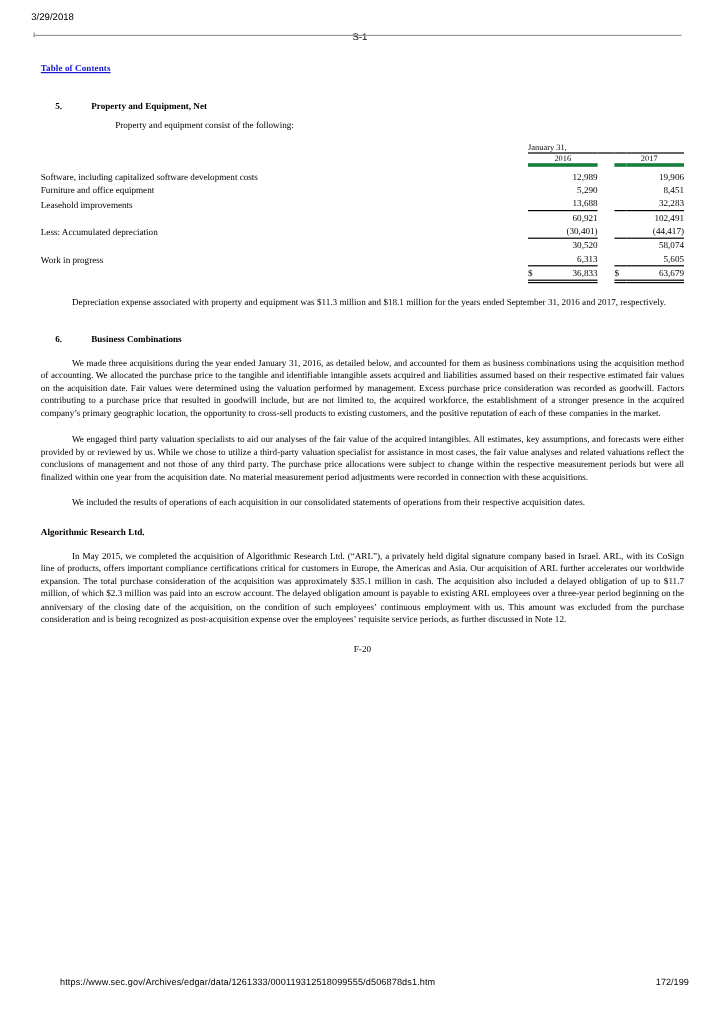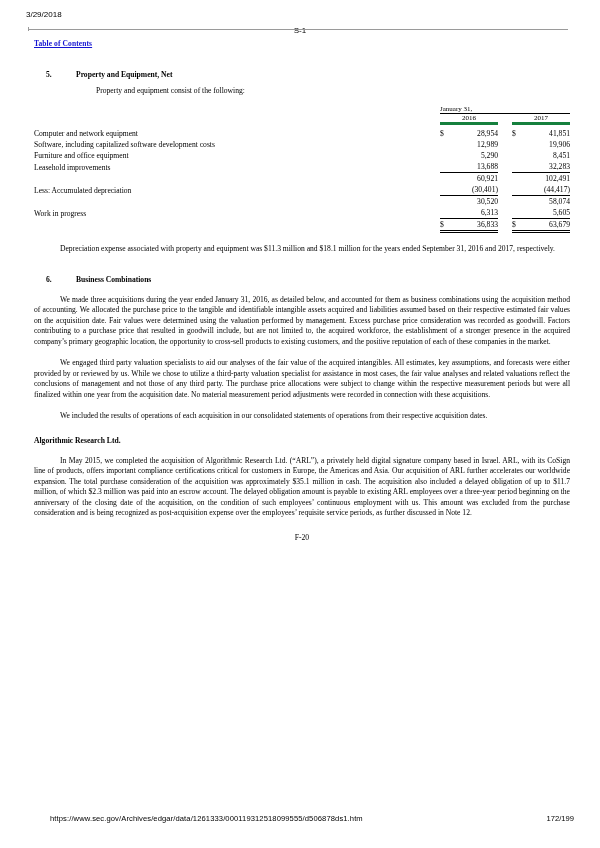--- a/index.html
+++ b/index.html
@@ -82,21 +82,21 @@
     padding-left: 24px;
   }
   .print-footer .pf-page {
     position: absolute;
     right: 26px;
     top: 0;
   }
   
   .doc {
     position: absolute;
-    top: 32px;
+    top: 46px;
     left: 0;
     width: 600px;
   }
   .toc-link {
     display: inline-block;
     margin-left: 34px;
     font-family: "Liberation Serif", "DejaVu Serif", serif;
     font-size: 7.5px;
     font-weight: bold;
     color: #1414d2;
@@ -231,29 +231,20 @@
           <td class="gap"></td>
           <td class="hdr-year" colspan="2">2016</td>
           <td class="pad"></td>
           <td class="hdr-year" colspan="2">2017</td>
         </tr>
         <tr class="thin">
               <td colspan="7"></td>
             </tr>
 
         <tr>
-          <td class="lbl">Computer and network equipment</td>
-          <td class="gap"></td>
-          <td class="cur">$</td>
-          <td class="num">28,954</td>
-          <td class="pad"></td>
-          <td class="cur">$</td>
-          <td class="num">41,851</td>
-        </tr>
-        <tr>
           <td class="lbl">Software, including capitalized software development costs</td>
           <td class="gap"></td>
           <td class="cur"></td>
           <td class="num">12,989</td>
           <td class="pad"></td>
           <td class="cur"></td>
           <td class="num">19,906</td>
         </tr>
         <tr>
           <td class="lbl">Furniture and office equipment</td>

